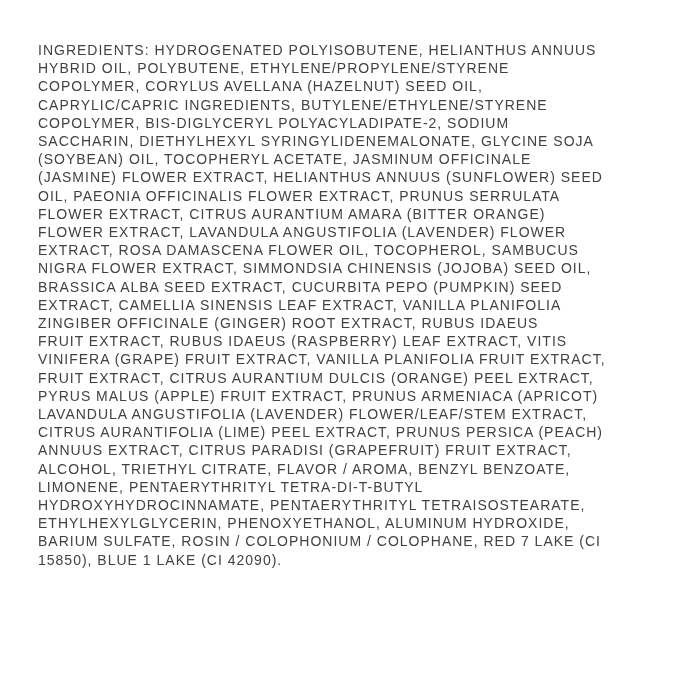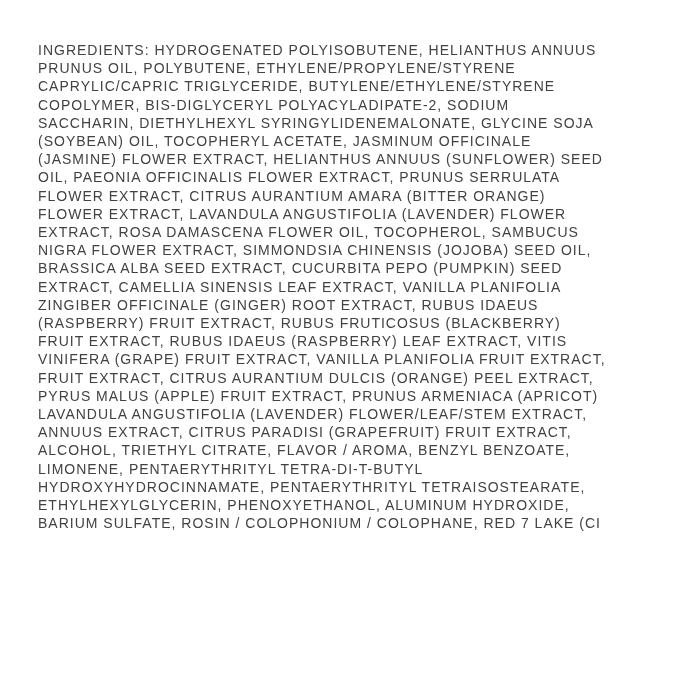--- a/index.html
+++ b/index.html
@@ -33,40 +33,42 @@
   .line {
     white-space: pre;
   }
 </style>
 </head>
 <body>
 
 <div class="panel">
   <div class="text-block">
       <div class="line">INGREDIENTS: HYDROGENATED POLYISOBUTENE, HELIANTHUS ANNUUS</div>
-      <div class="line">PRUNUS OIL, POLYBUTENE, ETHYLENE/PROPYLENE/STYRENE</div>
-      <div class="line">CAPRYLIC/CAPRIC TRIGLYCERIDE, BUTYLENE/ETHYLENE/STYRENE</div>
+      <div class="line">HYBRID OIL, POLYBUTENE, ETHYLENE/PROPYLENE/STYRENE</div>
+      <div class="line">COPOLYMER, CORYLUS AVELLANA (HAZELNUT) SEED OIL,</div>
+      <div class="line">CAPRYLIC/CAPRIC INGREDIENTS, BUTYLENE/ETHYLENE/STYRENE</div>
       <div class="line">COPOLYMER, BIS-DIGLYCERYL POLYACYLADIPATE-2, SODIUM</div>
       <div class="line">SACCHARIN, DIETHYLHEXYL SYRINGYLIDENEMALONATE, GLYCINE SOJA</div>
       <div class="line">(SOYBEAN) OIL, TOCOPHERYL ACETATE, JASMINUM OFFICINALE</div>
       <div class="line">(JASMINE) FLOWER EXTRACT, HELIANTHUS ANNUUS (SUNFLOWER) SEED</div>
       <div class="line">OIL, PAEONIA OFFICINALIS FLOWER EXTRACT, PRUNUS SERRULATA</div>
       <div class="line">FLOWER EXTRACT, CITRUS AURANTIUM AMARA (BITTER ORANGE)</div>
       <div class="line">FLOWER EXTRACT, LAVANDULA ANGUSTIFOLIA (LAVENDER) FLOWER</div>
       <div class="line">EXTRACT, ROSA DAMASCENA FLOWER OIL, TOCOPHEROL, SAMBUCUS</div>
       <div class="line">NIGRA FLOWER EXTRACT, SIMMONDSIA CHINENSIS (JOJOBA) SEED OIL,</div>
       <div class="line">BRASSICA ALBA SEED EXTRACT, CUCURBITA PEPO (PUMPKIN) SEED</div>
       <div class="line">EXTRACT, CAMELLIA SINENSIS LEAF EXTRACT, VANILLA PLANIFOLIA</div>
       <div class="line">ZINGIBER OFFICINALE (GINGER) ROOT EXTRACT, RUBUS IDAEUS</div>
-      <div class="line">(RASPBERRY) FRUIT EXTRACT, RUBUS FRUTICOSUS (BLACKBERRY)</div>
       <div class="line">FRUIT EXTRACT, RUBUS IDAEUS (RASPBERRY) LEAF EXTRACT, VITIS</div>
       <div class="line">VINIFERA (GRAPE) FRUIT EXTRACT, VANILLA PLANIFOLIA FRUIT EXTRACT,</div>
       <div class="line">FRUIT EXTRACT, CITRUS AURANTIUM DULCIS (ORANGE) PEEL EXTRACT,</div>
       <div class="line">PYRUS MALUS (APPLE) FRUIT EXTRACT, PRUNUS ARMENIACA (APRICOT)</div>
       <div class="line">LAVANDULA ANGUSTIFOLIA (LAVENDER) FLOWER/LEAF/STEM EXTRACT,</div>
+      <div class="line">CITRUS AURANTIFOLIA (LIME) PEEL EXTRACT, PRUNUS PERSICA (PEACH)</div>
       <div class="line">ANNUUS EXTRACT, CITRUS PARADISI (GRAPEFRUIT) FRUIT EXTRACT,</div>
       <div class="line">ALCOHOL, TRIETHYL CITRATE, FLAVOR / AROMA, BENZYL BENZOATE,</div>
       <div class="line">LIMONENE, PENTAERYTHRITYL TETRA-DI-T-BUTYL</div>
       <div class="line">HYDROXYHYDROCINNAMATE, PENTAERYTHRITYL TETRAISOSTEARATE,</div>
       <div class="line">ETHYLHEXYLGLYCERIN, PHENOXYETHANOL, ALUMINUM HYDROXIDE,</div>
       <div class="line">BARIUM SULFATE, ROSIN / COLOPHONIUM / COLOPHANE, RED 7 LAKE (CI</div>
+      <div class="line">15850), BLUE 1 LAKE (CI 42090).</div>
     </div>
 </div>
 
 </body></html>

